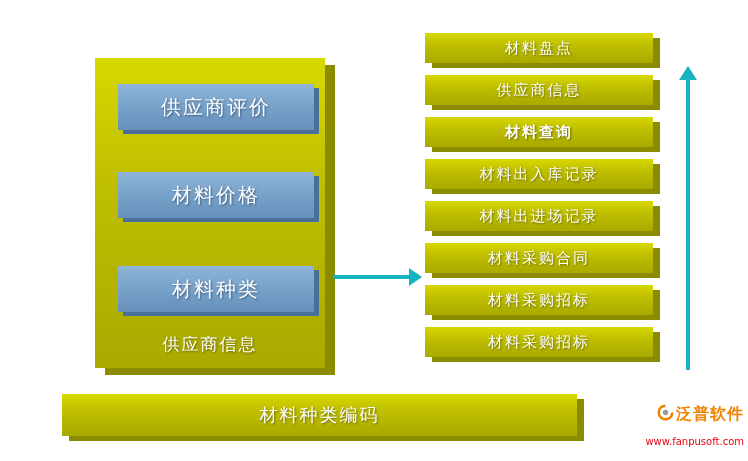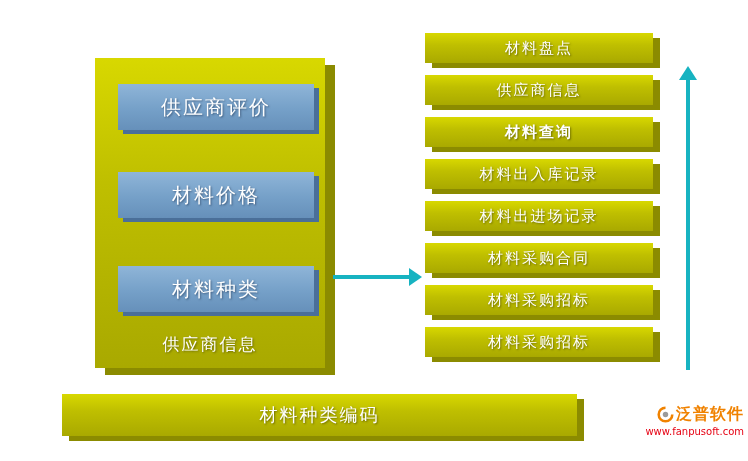--- a/index.html
+++ b/index.html
@@ -97,34 +97,34 @@
     border-right:9px solid transparent;
     border-bottom:14px solid var(--arrow,#17b3c1);
   }
 
   
   .watermark {
     position:absolute; left:636px; top:404px; width:108px;
     z-index:5;
   }
   .brand-row {
-    display:flex; align-items:center; justify-content:flex-end; gap:2px;
+    display:flex; justify-content:flex-end; gap:2px;
   }
   .brand-icon { width:17px; height:17px; display:inline-block; }
   .brand-name {
     color:var(--brand_orange,#f08200);
     font-weight:bold;
     font-size:16px;
     letter-spacing:1px;
   }
   .brand-url {
     color:var(--brand_red,#e60012);
     font-size:10px;
     text-align:right;
-    margin-top:1px;
+    margin-top:11px;
   }
 </style>
 </head>
 <body>
 
 <div class="canvas">
 
   <div class="olive3d big-box">
     <div class="blue-box" style="top:26px;">
       <span>供应商评价</span>

